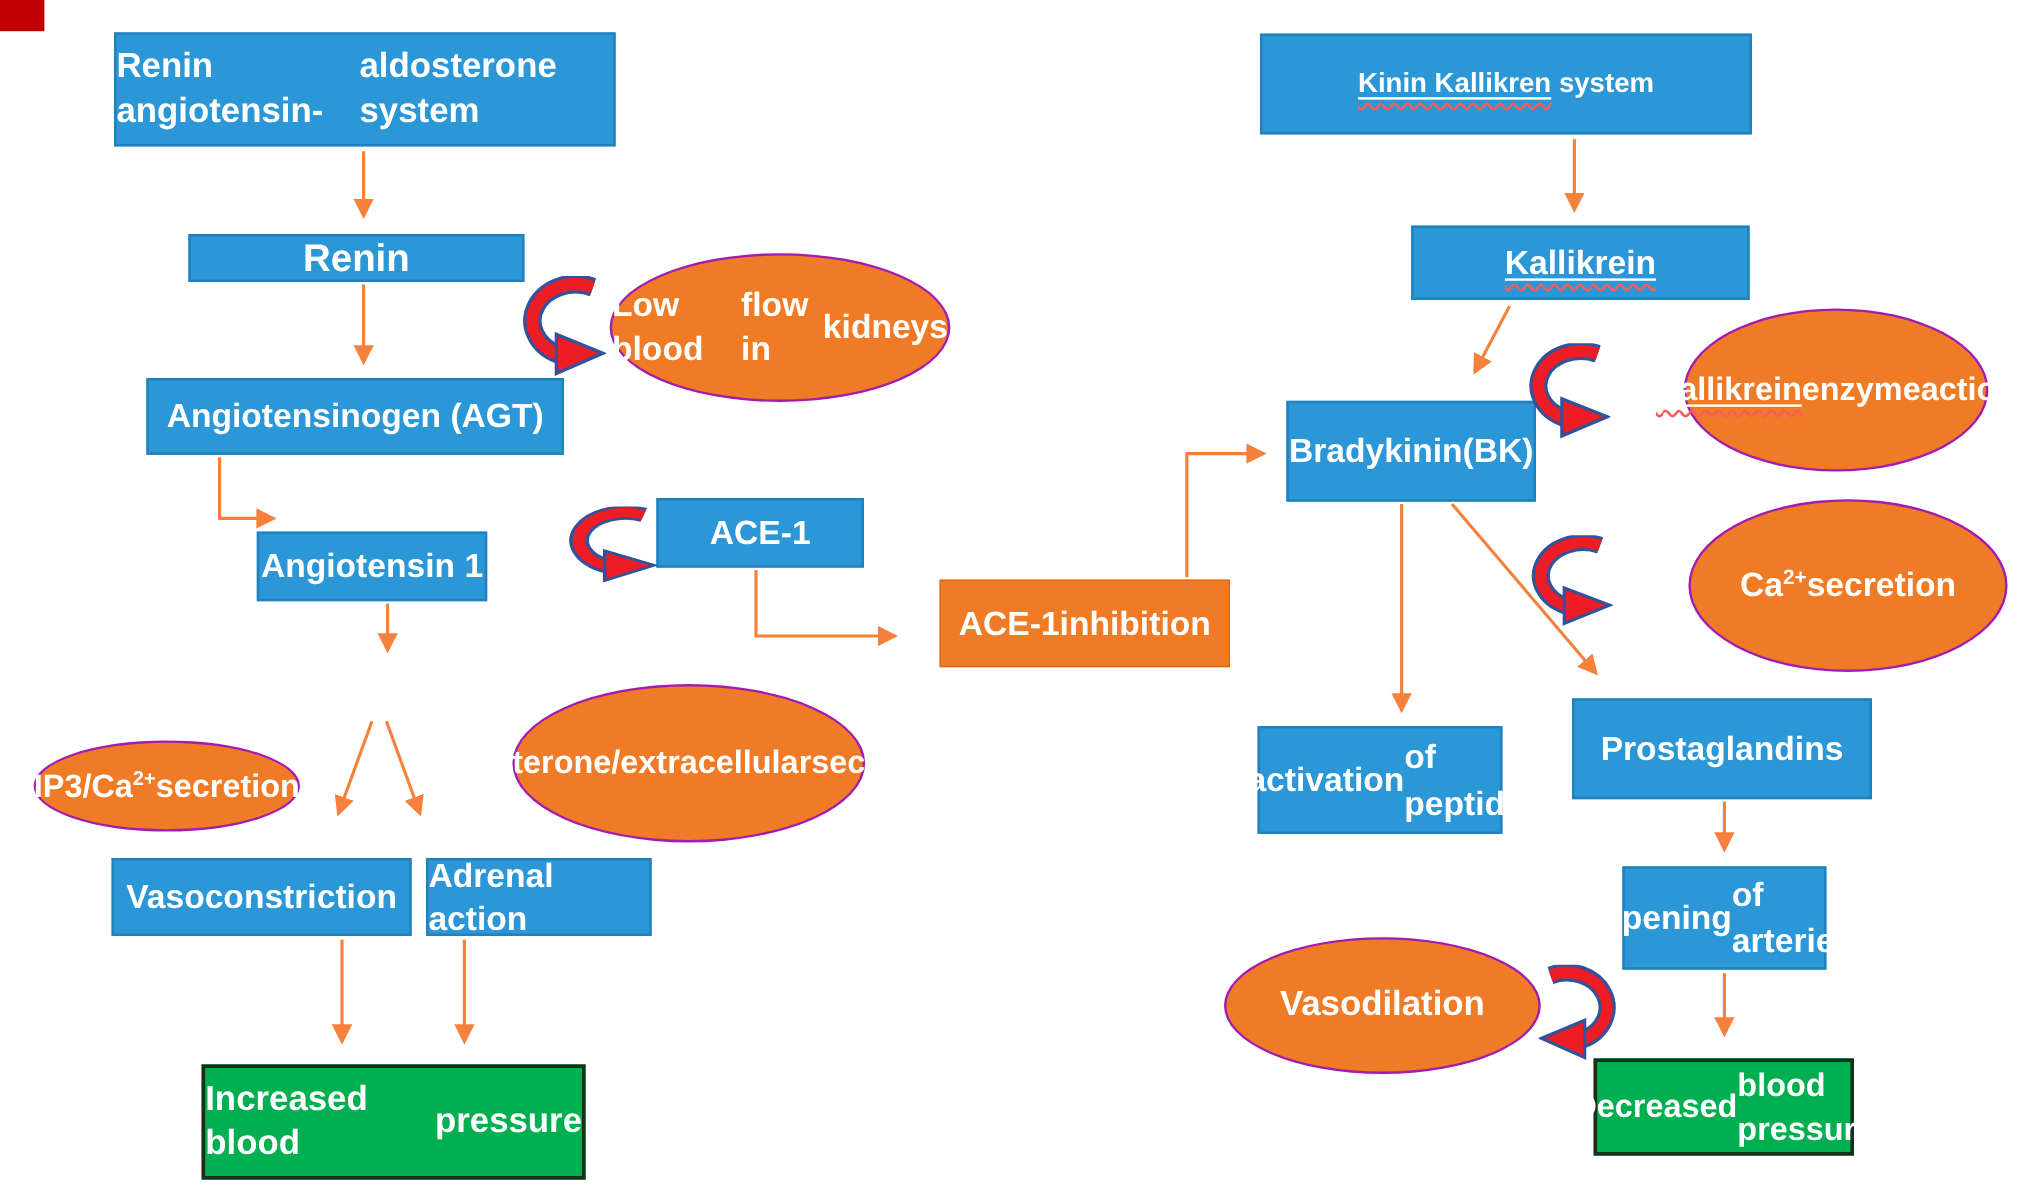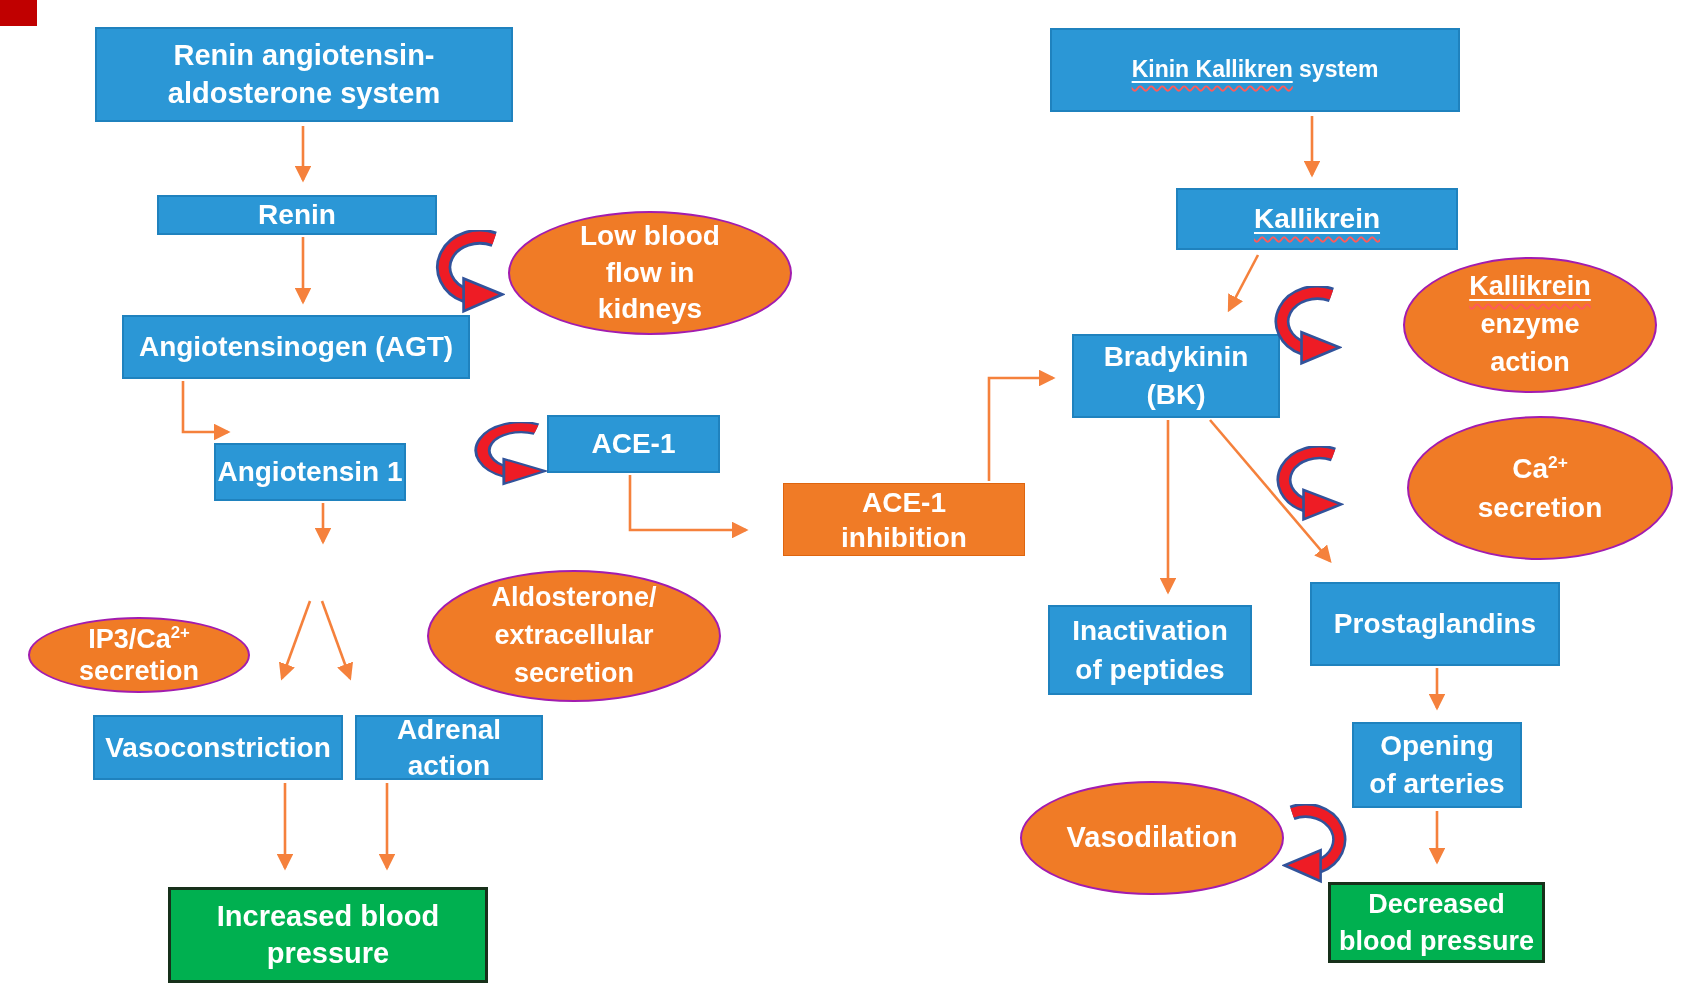--- a/index.html
+++ b/index.html
@@ -1,20 +1,20 @@
 <!DOCTYPE html>
 <html><head>
 <meta charset="utf-8">
 <style>
   html,body{margin:0;padding:0;background:#ffffff;}
   .canvas{position:relative;width:1697px;height:990px;background:#ffffff;overflow:hidden;
           font-family:"Liberation Sans", sans-serif;}
   .overlay{position:absolute;left:0;top:0;width:1697px;height:990px;pointer-events:none;}
-  .node{position:absolute;display:flex;flex-direction:column;align-items:center;justify-content:center;
-        text-align:center;color:#ffffff;font-weight:bold;box-sizing:border-box;line-height:1.28;}
+  .node{position:absolute;display:flex;flex-direction:row;align-items:center;justify-content:center;
+        text-align:left;color:#ffffff;font-weight:bold;box-sizing:border-box;line-height:1.28;}
   .blue{background:#2B97D6;border:2px solid #1F82BE;}
   .orange-box{background:#F07B26;border:1px solid #DE650F;}
   .ellipse{background:#F07B26;border:2px solid #a21caf;border-radius:50%;}
   .green{background:#00B050;border:3px solid #17301a;}
   .corner-red{position:absolute;left:0;top:0;width:37px;height:26px;background:#C00000;}
   .curve{position:absolute;}
   .curve.flip{transform:scaleX(-1);}
   .sup{vertical-align:super;font-size:0.62em;font-weight:bold;}
   .u-solid{text-decoration:underline;text-decoration-color:#ffffff;text-decoration-thickness:2px;text-underline-offset:4px;}
   .u-wavy{text-decoration:underline;text-decoration-style:wavy;text-decoration-color:#ff5a5a;text-decoration-thickness:2px;text-underline-offset:8px;}
@@ -51,21 +51,21 @@
       <path d="M1437 668 V708" marker-end="url(#ah)"></path>
       <path d="M1437 811 V862" marker-end="url(#ah)"></path>
     </g>
   </svg>
 
   <div class="node blue" style="left:95px;top:27px;width:418px;height:95px;font-size:29px;">
     <span class="line">Renin angiotensin-</span>
     <span class="line">aldosterone system</span>
   </div>
 
-  <div class="node blue" style="left:157px;top:195px;width:280px;height:40px;font-size:28px;">
+  <div class="node blue" style="left:157px;top:195px;width:280px;height:40px;font-size:32px;">
     <span>Renin</span>
   </div>
 
   <div class="node blue" style="left:122px;top:315px;width:348px;height:64px;font-size:28px;">
     <span>Angiotensinogen (AGT)</span>
   </div>
 
   <div class="node blue" style="left:214px;top:443px;width:192px;height:58px;font-size:28px;">
     <span>Angiotensin 1</span>
   </div>

